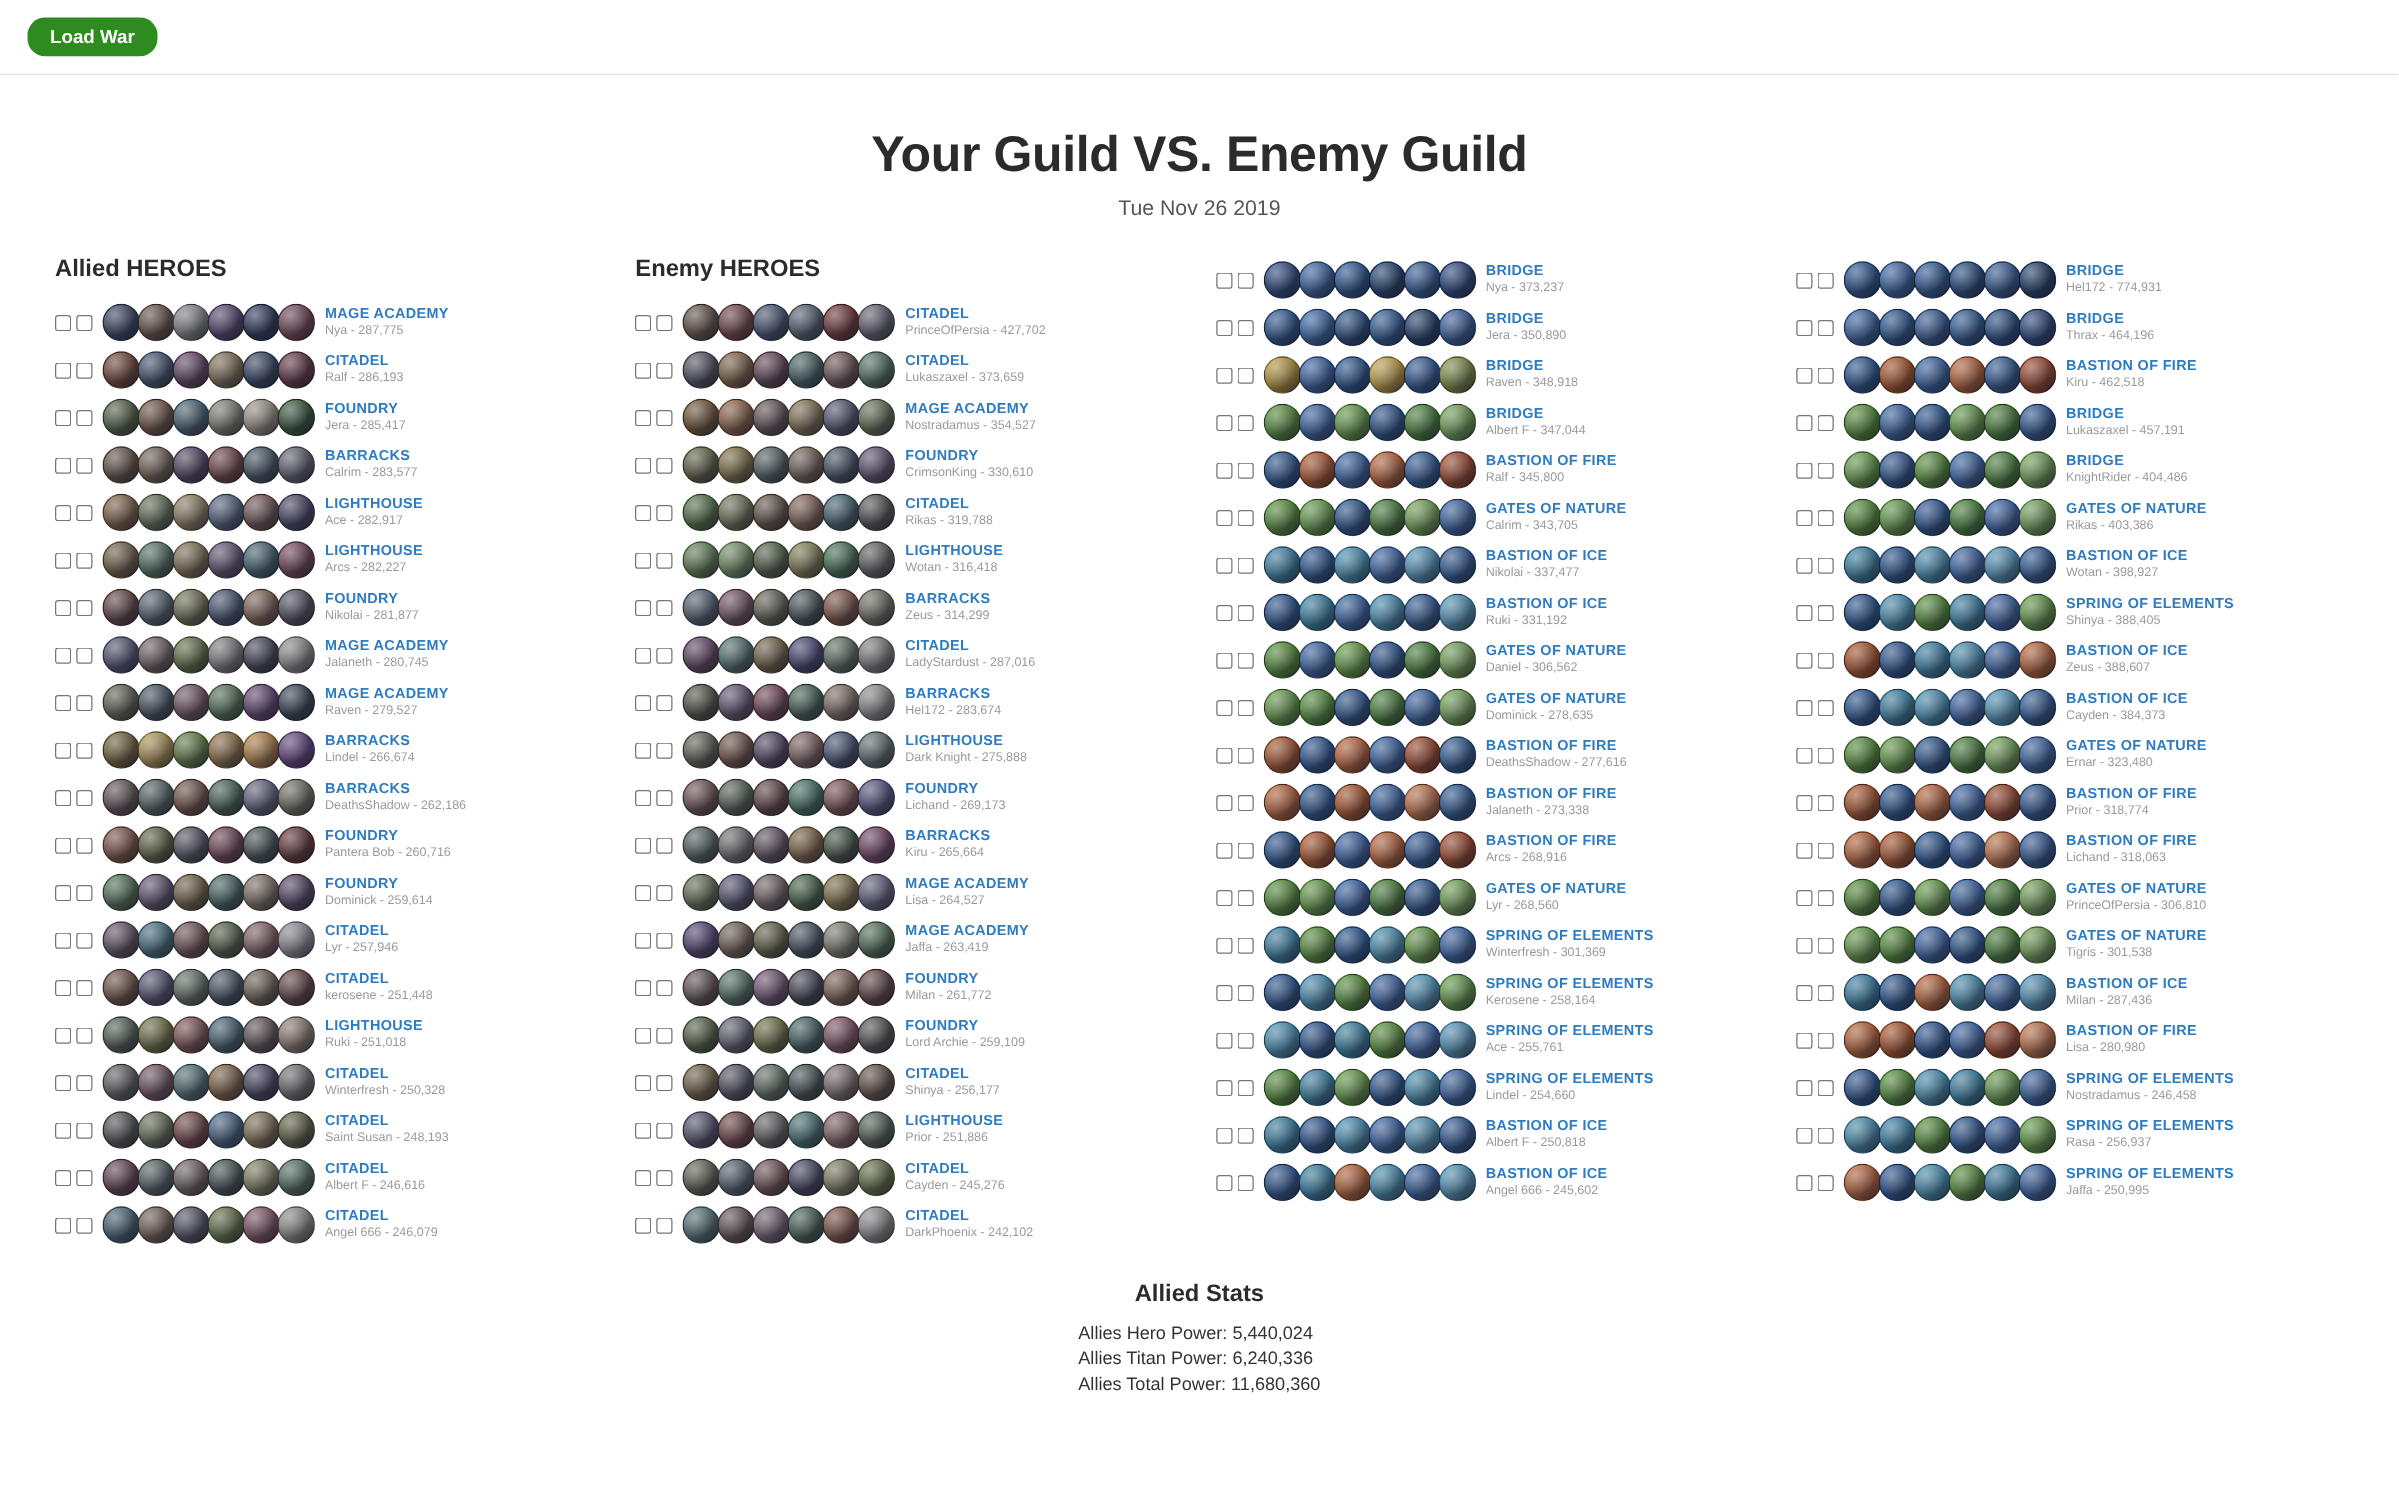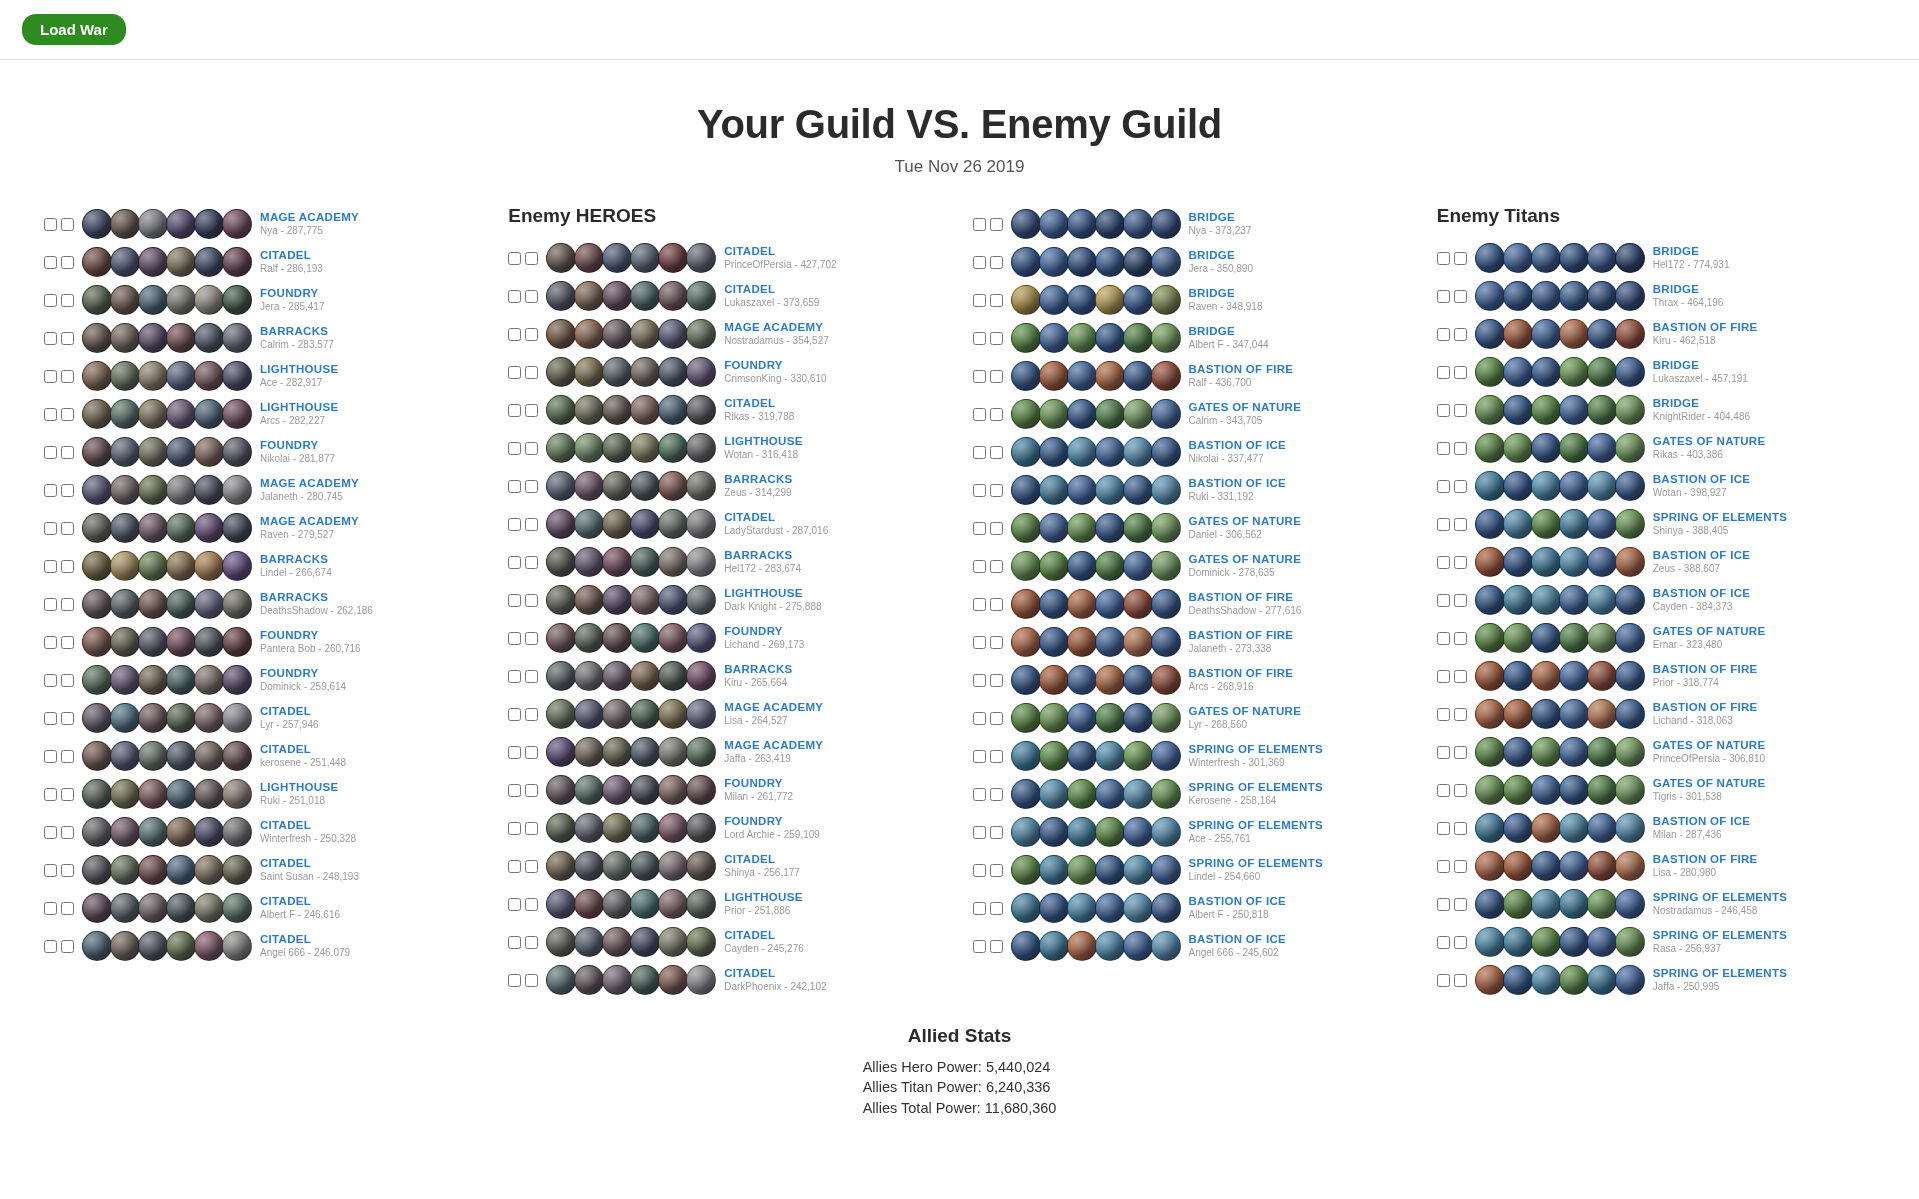--- a/index.html
+++ b/index.html
@@ -155,20 +155,21 @@
 
 <div class="topbar">
   <button class="btn">Load War</button>
 </div>
 
 <div class="page-title">Your Guild VS. Enemy Guild</div>
 <div class="page-date">Tue Nov 26 2019</div>
 
 <div class="columns" id="columns">
     <div class="column">
+      <div class="col-title">Allied HEROES</div>
       <div class="row">
         <input type="checkbox" class="cb" style="">
         <input type="checkbox" class="cb" style="">
         <div class="avatars">
           <div class="av" style="background: linear-gradient(140deg, rgb(60, 74, 106) 0%, rgb(26, 26, 34) 120%);"></div>
           <div class="av" style="background: linear-gradient(140deg, rgb(110, 90, 74) 0%, rgb(26, 26, 34) 120%);"></div>
           <div class="av" style="background: linear-gradient(140deg, rgb(143, 143, 149) 0%, rgb(26, 26, 34) 120%);"></div>
           <div class="av" style="background: linear-gradient(140deg, rgb(90, 74, 122) 0%, rgb(26, 26, 34) 120%);"></div>
           <div class="av" style="background: linear-gradient(140deg, rgb(45, 59, 94) 0%, rgb(26, 26, 34) 120%);"></div>
           <div class="av" style="background: linear-gradient(140deg, rgb(122, 74, 90) 0%, rgb(26, 26, 34) 120%);"></div>
@@ -877,21 +878,21 @@
         <div class="avatars">
           <div class="av" style="background: linear-gradient(140deg, rgb(42, 90, 154) 0%, rgb(26, 26, 34) 120%);"></div>
           <div class="av" style="background: linear-gradient(140deg, rgb(184, 90, 42) 0%, rgb(26, 26, 34) 120%);"></div>
           <div class="av" style="background: linear-gradient(140deg, rgb(58, 106, 176) 0%, rgb(26, 26, 34) 120%);"></div>
           <div class="av" style="background: linear-gradient(140deg, rgb(200, 106, 58) 0%, rgb(26, 26, 34) 120%);"></div>
           <div class="av" style="background: linear-gradient(140deg, rgb(47, 95, 159) 0%, rgb(26, 26, 34) 120%);"></div>
           <div class="av" style="background: linear-gradient(140deg, rgb(168, 74, 42) 0%, rgb(26, 26, 34) 120%);"></div>
         </div>
         <div class="meta">
           <div class="fort">BASTION OF FIRE</div>
-          <div class="sub">Ralf - 436,700</div>
+          <div class="sub">Ralf - 345,800</div>
         </div>
       </div>
       <div class="row">
         <input type="checkbox" class="cb" style="">
         <input type="checkbox" class="cb" style="">
         <div class="avatars">
           <div class="av" style="background: linear-gradient(140deg, rgb(90, 154, 58) 0%, rgb(26, 26, 34) 120%);"></div>
           <div class="av" style="background: linear-gradient(140deg, rgb(106, 168, 74) 0%, rgb(26, 26, 34) 120%);"></div>
           <div class="av" style="background: linear-gradient(140deg, rgb(42, 90, 154) 0%, rgb(26, 26, 34) 120%);"></div>
           <div class="av" style="background: linear-gradient(140deg, rgb(74, 138, 58) 0%, rgb(26, 26, 34) 120%);"></div>
@@ -1122,21 +1123,20 @@
           <div class="av" style="background: linear-gradient(140deg, rgb(58, 106, 176) 0%, rgb(26, 26, 34) 120%);"></div>
           <div class="av" style="background: linear-gradient(140deg, rgb(85, 160, 200) 0%, rgb(26, 26, 34) 120%);"></div>
         </div>
         <div class="meta">
           <div class="fort">BASTION OF ICE</div>
           <div class="sub">Angel 666 - 245,602</div>
         </div>
       </div>
     </div>
     <div class="column">
-      <div class="col-title">Enemy Titans</div>
       <div class="row">
         <input type="checkbox" class="cb" style="">
         <input type="checkbox" class="cb" style="">
         <div class="avatars">
           <div class="av" style="background: linear-gradient(140deg, rgb(42, 90, 154) 0%, rgb(26, 26, 34) 120%);"></div>
           <div class="av" style="background: linear-gradient(140deg, rgb(58, 106, 176) 0%, rgb(26, 26, 34) 120%);"></div>
           <div class="av" style="background: linear-gradient(140deg, rgb(47, 95, 159) 0%, rgb(26, 26, 34) 120%);"></div>
           <div class="av" style="background: linear-gradient(140deg, rgb(37, 80, 140) 0%, rgb(26, 26, 34) 120%);"></div>
           <div class="av" style="background: linear-gradient(140deg, rgb(53, 96, 160) 0%, rgb(26, 26, 34) 120%);"></div>
           <div class="av" style="background: linear-gradient(140deg, rgb(30, 64, 112) 0%, rgb(26, 26, 34) 120%);"></div>

